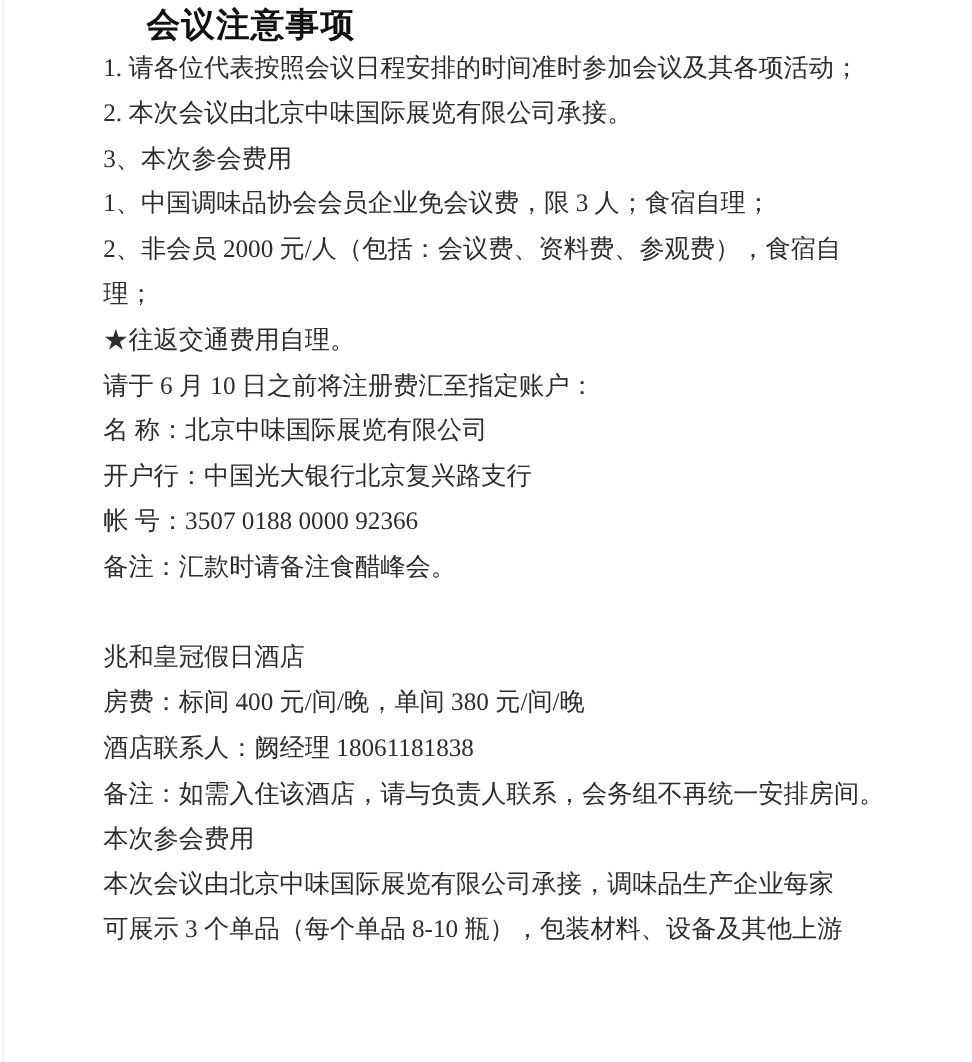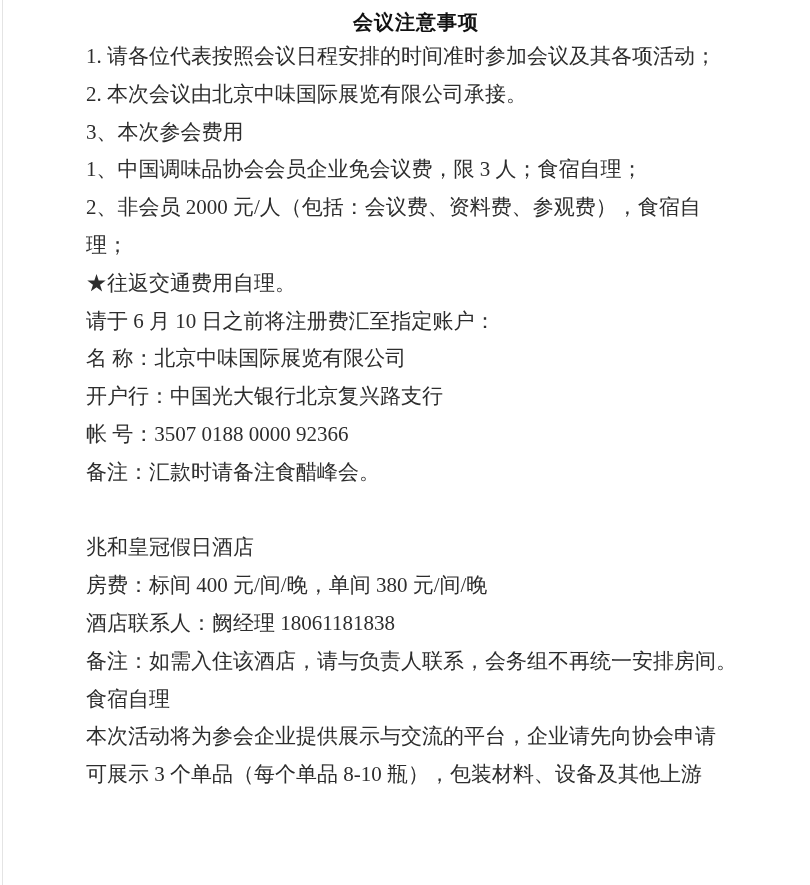--- a/index.html
+++ b/index.html
@@ -22,22 +22,21 @@
     width: 1px;
     height: 100%;
     background: var(--edge, #e4e4e4);
   }
   .title {
     margin: 0 0 0 122px;
     padding-top: 6px;
     width: 588px;
     height: 32px;
     line-height: 32px;
-    text-align: center;
-    font-size: 20px;
+    font-size: 28px;
     font-weight: bold;
     color: var(--title, #111111);
     letter-spacing: 1px;
   }
   .doc-body {
     margin-left: 86px;
     color: var(--text, #2d2d2d);
     font-size: 21px;
   }
   .line {
@@ -63,17 +62,17 @@
     <div class="line">请于 6 月 10 日之前将注册费汇至指定账户：</div>
     <div class="line">名 称：北京中味国际展览有限公司</div>
     <div class="line">开户行：中国光大银行北京复兴路支行</div>
     <div class="line">帐 号：3507 0188 0000 92366</div>
     <div class="line">备注：汇款时请备注食醋峰会。</div>
     <div class="line"></div>
     <div class="line">兆和皇冠假日酒店</div>
     <div class="line">房费：标间 400 元/间/晚，单间 380 元/间/晚</div>
     <div class="line">酒店联系人：阙经理  18061181838</div>
     <div class="line">备注：如需入住该酒店，请与负责人联系，会务组不再统一安排房间。</div>
-    <div class="line">食宿自理</div>
-    <div class="line">本次活动将为参会企业提供展示与交流的平台，企业请先向协会申请</div>
+    <div class="line">本次参会费用</div>
+    <div class="line">本次会议由北京中味国际展览有限公司承接，调味品生产企业每家</div>
     <div class="line">可展示 3 个单品（每个单品 8-10 瓶），包装材料、设备及其他上游</div>
   </div>
 </div>
 
 </body></html>

